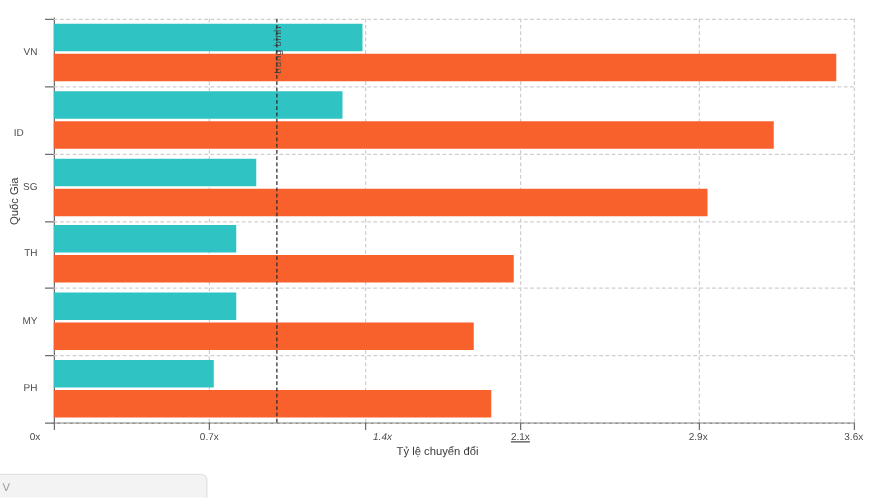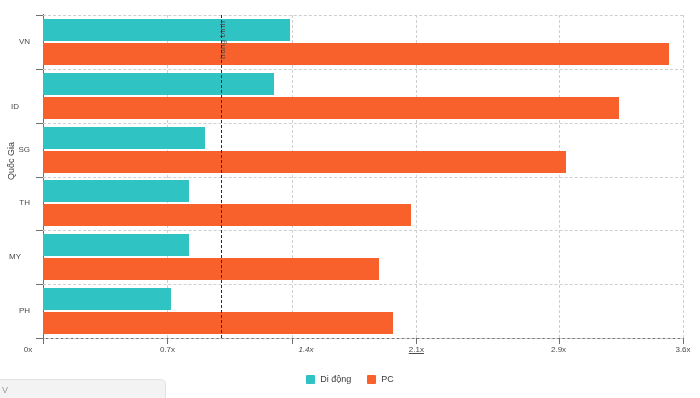--- a/index.html
+++ b/index.html
@@ -239,50 +239,41 @@
   <div id="y-axis-labels">
       <div class="tick-y" style="top: 15px;"></div>
       <div class="ylabel" style="top: 36.9167px; width: 30px; left: 0px; right: auto; text-align: right;">VN</div>
       <div class="tick-y" style="top: 68.8333px;"></div>
       <div class="ylabel" style="top: 90.75px; width: 30px; left: 0px; right: auto; text-align: center; margin-top: 11px;">ID</div>
       <div class="tick-y" style="top: 122.667px;"></div>
       <div class="ylabel" style="top: 144.583px; width: 30px; left: 0px; right: auto; text-align: right;">SG</div>
       <div class="tick-y" style="top: 176.5px;"></div>
       <div class="ylabel" style="top: 198.417px; width: 30px; left: 0px; right: auto; text-align: right;">TH</div>
       <div class="tick-y" style="top: 230.333px;"></div>
-      <div class="ylabel" style="top: 252.25px; width: 30px; left: 0px; right: auto; text-align: center;">MY</div>
+      <div class="ylabel" style="top: 252.25px; width: 30px; left: 0px; right: auto; text-align: right;">MY</div>
       <div class="tick-y" style="top: 284.167px;"></div>
       <div class="ylabel" style="top: 306.083px; width: 30px; left: 0px; right: auto; text-align: right;">PH</div>
       <div class="tick-y" style="top: 338px;"></div>
     </div>
 
   <div id="x-axis-labels">
       <div class="tick-x" style="left: 43px;"></div>
       <div class="xtick-label" style="left: 28px;">0x</div>
       <div class="tick-x" style="left: 167.444px;"></div>
       <div class="xtick-label" style="left: 167.444px;">0.7x</div>
       <div class="tick-x" style="left: 291.889px;"></div>
       <div class="xtick-label" style="left: 306px; font-style: italic;">1.4x</div>
       <div class="tick-x" style="left: 416.333px;"></div>
       <div class="xtick-label" style="left: 416.333px; text-decoration: underline;">2.1x</div>
       <div class="tick-x" style="left: 558.556px;"></div>
       <div class="xtick-label" style="left: 558.556px;">2.9x</div>
       <div class="tick-x" style="left: 683px;"></div>
       <div class="xtick-label" style="left: 683px;">3.6x</div>
     </div>
 
-
-  <div id="legend">
-      <div class="legend-item">
-        <span class="legend-swatch" style="background: rgb(47, 195, 195);"></span>
-        <span>Di động</span>
-      </div>
-      <div class="legend-item">
-        <span class="legend-swatch" style="background: rgb(249, 97, 44);"></span>
-        <span>PC</span>
-      </div>
-    </div>
+  <div class="axis-title-x">Tỷ lệ chuyển đổi</div>
+
 
   <div id="bottom-panel">
     <span class="panel-text">V</span>
   </div>
 
 </div>
 
 </body></html>

